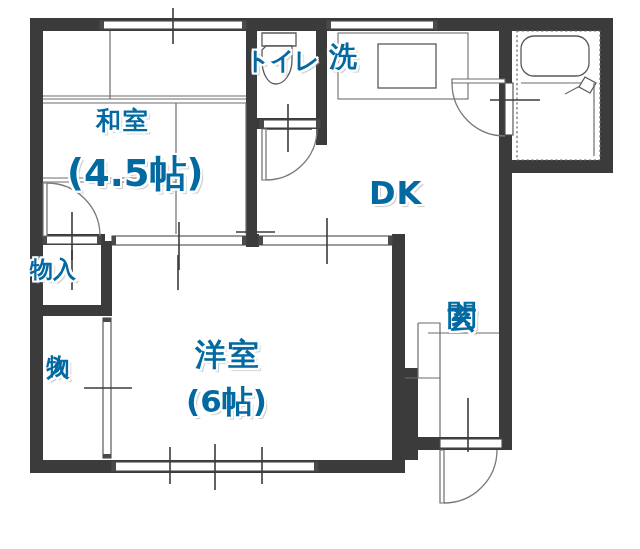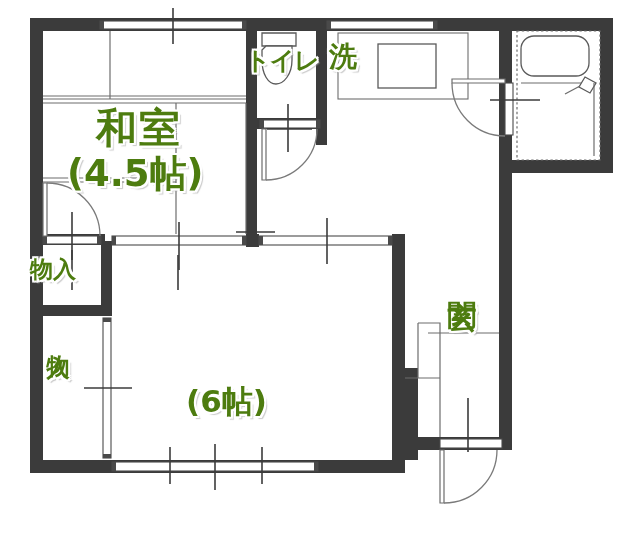--- a/index.html
+++ b/index.html
@@ -40,37 +40,37 @@
 
   
   .label-layer {
     position: absolute;
     left: 0; top: 0;
     width: 640px; height: 549px;
     pointer-events: none;
   }
   .lbl {
     position: absolute;
-    color: #4d7c0f;
+    color: #0369a1;
     font-weight: 700;
     line-height: 1.02;
     white-space: nowrap;
     text-shadow:
        2px 2px 0 #ffffff, -2px 2px 0 #ffffff,
        2px -2px 0 #ffffff, -2px -2px 0 #ffffff,
        2px 0 0 #ffffff, -2px 0 0 #ffffff,
        0 2px 0 #ffffff, 0 -2px 0 #ffffff,
        3px 3px 1px rgba(160,160,160,0.55);
     font-family: "DejaVu Sans", "Liberation Sans", sans-serif;
   }
   .lbl-vert {
     writing-mode: vertical-rl;
     text-orientation: upright;
   }
-  .lbl-washitsu-name { font-size: 41px; letter-spacing: 2px; }
+  .lbl-washitsu-name { font-size: 25px; letter-spacing: 2px; }
   .lbl-washitsu-size { font-size: 37px; letter-spacing: 0px; }
   .lbl-yoshitsu-name { font-size: 31px; letter-spacing: 2px; }
   .lbl-yoshitsu-size { font-size: 31px; letter-spacing: 0px; }
   .lbl-dk            { font-size: 32px; letter-spacing: 1px; }
   .lbl-toilet        { font-size: 25px; letter-spacing: -1px; }
   .lbl-sen           { font-size: 28px; }
   .lbl-ub            { font-size: 32px; letter-spacing: 0px; }
   .lbl-genkan        { font-size: 29px; letter-spacing: 1px; }
   .lbl-closet-a      { font-size: 23px; letter-spacing: 0px; }
   .lbl-closet-b      { font-size: 23px; letter-spacing: 0px; }
@@ -278,23 +278,25 @@
     </g>
 
   </svg>
 
   <div class="label-layer">
 
     <div class="lbl lbl-washitsu-name" style="left:96px; top:108px;">和室</div>
 
     <div class="lbl lbl-washitsu-size" style="left:67px; top:155px;">(4.5帖)</div>
 
+    <div class="lbl lbl-yoshitsu-name" style="left:195px; top:339px;">洋室</div>
 
     <div class="lbl lbl-yoshitsu-size" style="left:186px; top:386px;">(6帖)</div>
 
+    <div class="lbl lbl-dk" style="left:369px; top:177px;">DK</div>
 
     <div class="lbl lbl-toilet" style="left:245px; top:48px;">トイレ</div>
 
     <div class="lbl lbl-sen" style="left:329px; top:43px;">洗</div>
 
 
     <div class="lbl lbl-genkan lbl-vert" style="left:447px; top:277px;">玄関</div>
 
     <div class="lbl lbl-closet-a" style="left:30px; top:258px;">物入</div>
 

